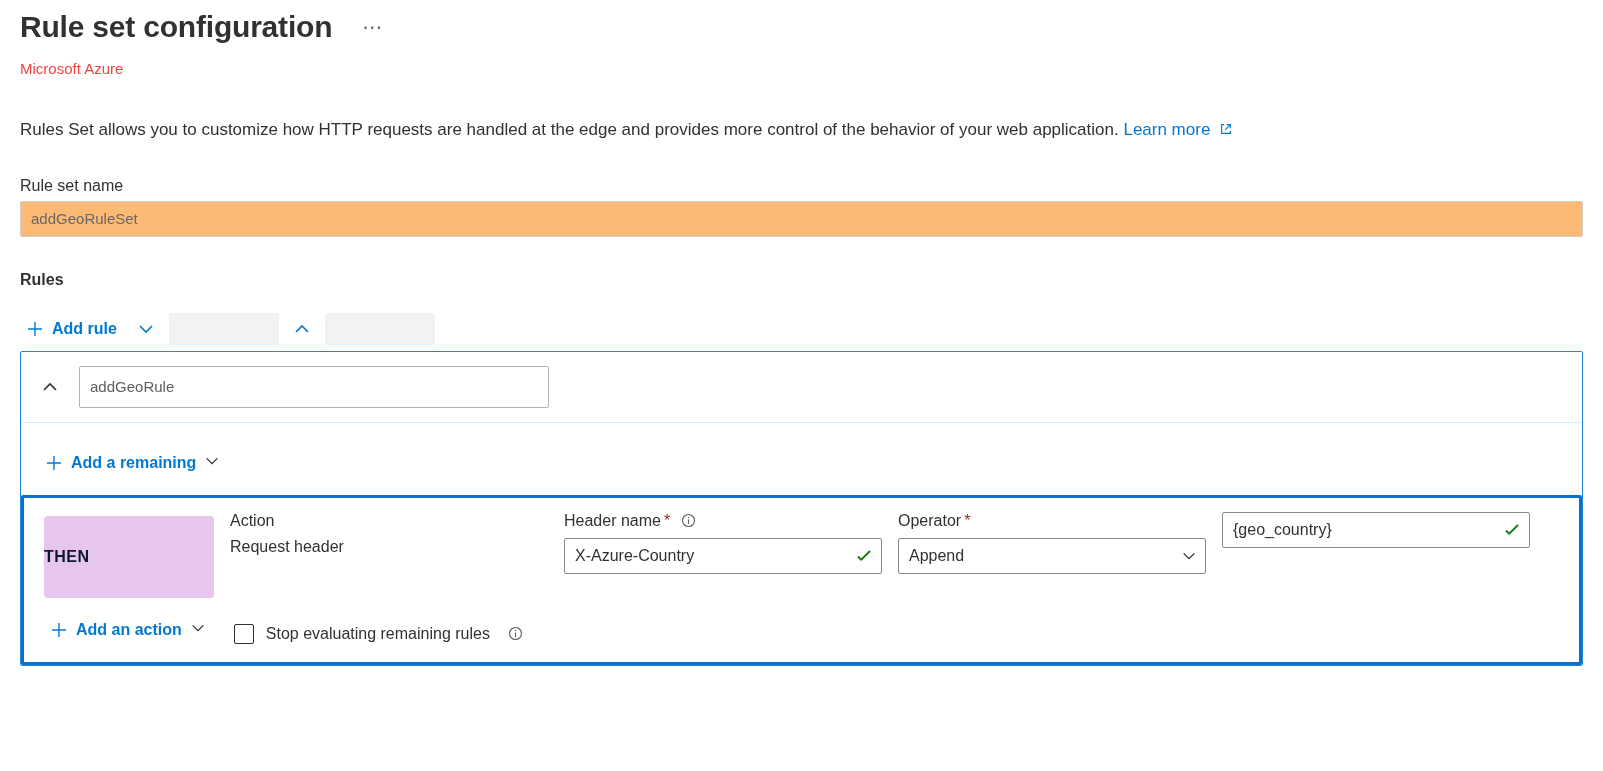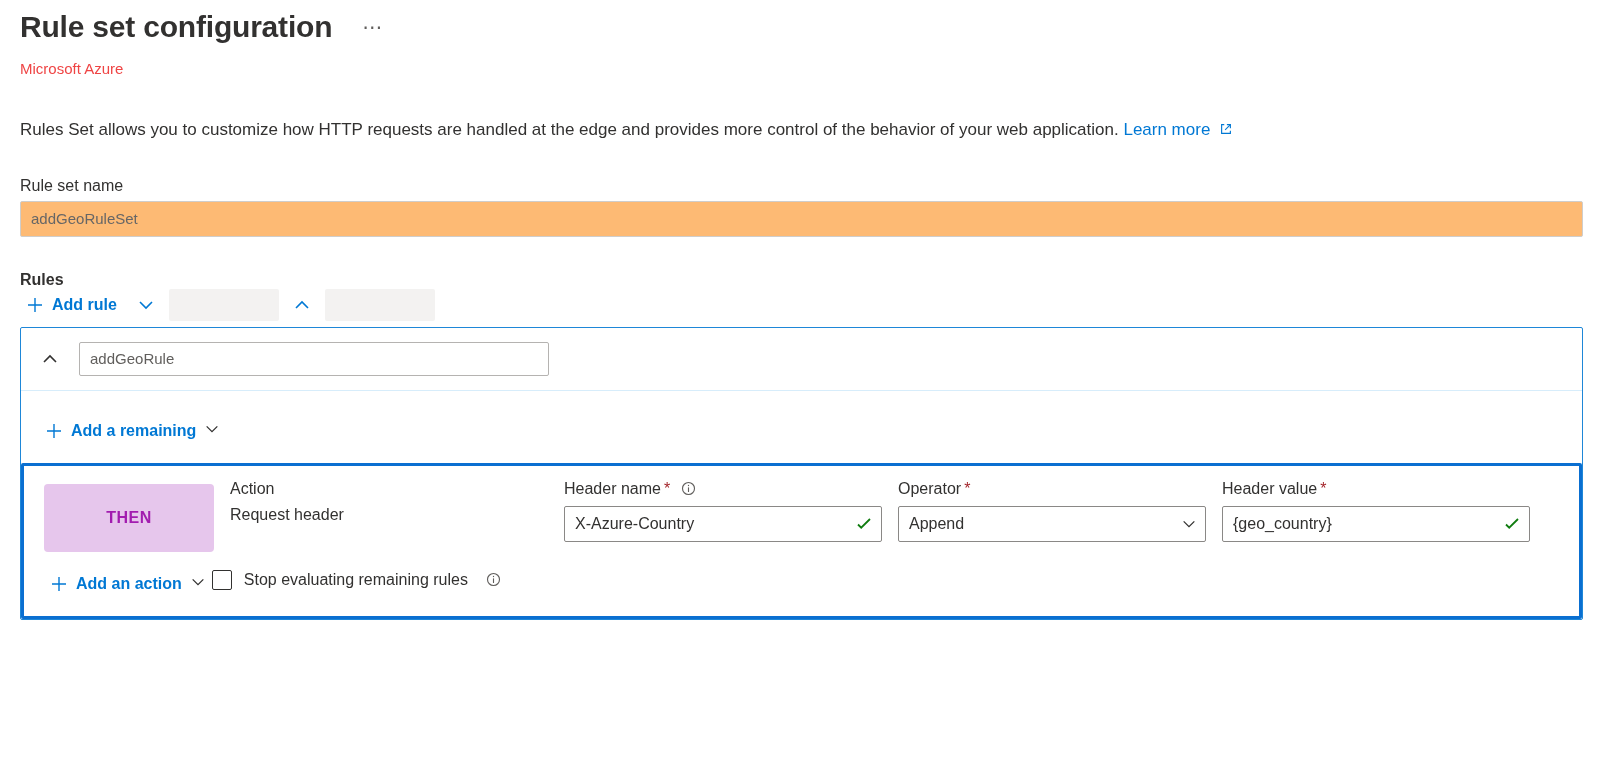--- a/index.html
+++ b/index.html
@@ -52,21 +52,21 @@
       background: #fdba74;
       color: #666;
       font-size: 15px;
       padding: 0 10px;
       border-radius: 2px;
     }
     .section-title {
       font-size: 16px;
       font-weight: 600;
       margin-top: 34px;
-      margin-bottom: 0;
+      margin-bottom: 24px;
     }
     .rules-toolbar {
       display: flex;
       align-items: center;
       gap: 8px;
       margin-bottom: 6px;
     }
     .link-btn {
       display: inline-flex;
       align-items: center;
@@ -94,21 +94,21 @@
     }
     .rule-header {
       display: flex;
       align-items: center;
       gap: 14px;
       padding: 14px 14px;
       border-bottom: 1px solid #d7edfb;
     }
     .rule-name-input {
       width: 470px;
-      height: 34px;
+      height: 42px;
       border: 1px solid #b5b3b1;
       color: #605e5c;
       font-size: 15px;
       padding: 0 10px;
       border-radius: 2px;
       background: #fff;
     }
     .rule-body {
       padding: 12px 14px 0 14px;
     }
@@ -122,26 +122,26 @@
       margin: 0 -14px 0 -14px;
     }
     .action-grid {
       display: grid;
       grid-template-columns: 170px 318px 318px 308px 308px;
       column-gap: 16px;
       align-items: start;
     }
     .then-badge {
       background: #e6c6ec;
-      color: #a21caf;
+      color: #0f172a;
       font-weight: 700;
       font-size: 16px;
       letter-spacing: 0.5px;
-      text-align: center;
-      padding: 25px 0;
+      text-align: left;
+      padding: 32px 0;
       border-radius: 4px;
       margin-top: 4px;
     }
     .col-label {
       font-size: 16px;
       color: #323130;
       margin-bottom: 8px;
     }
     .col-sub {
       font-size: 16px;
@@ -167,21 +167,22 @@
     .select-box .right-icon, .value-box .right-icon {
       position: absolute;
       right: 8px;
       top: 50%;
       transform: translateY(-50%);
       display: inline-flex;
     }
     .check-green svg path { stroke: #107c10; }
     .footer-row {
       display: flex;
-      align-items: flex-start;
+      align-items: flex-end;
+      gap: 22px;
       padding-top: 18px;
     }
     .checkbox-wrap {
       display: inline-flex;
       align-items: center;
       gap: 12px;
       font-size: 16px;
       color: #323130;
       cursor: pointer;
     }
@@ -313,23 +314,20 @@
             <span>Append</span>
             <span class="right-icon">
               <svg width="16" height="16" viewBox="0 0 18 18" fill="none" stroke="#323130" stroke-width="1.4">
                   <path d="M3 6l6 6 6-6"></path>
                 </svg>
             </span>
           </div>
         </div>
 
         <div>
-          <div class="col-label">
-            <span>Header value</span><span class="required">*</span>
-          </div>
           <div class="value-box">
             <span>{geo_country}</span>
             <span class="right-icon check-green">
               <svg width="18" height="18" viewBox="0 0 18 18" fill="none" stroke-width="1.8">
                   <path d="M3 9.5l3.2 3.2L15 4"></path>
                 </svg>
             </span>
           </div>
         </div>
       </div>

